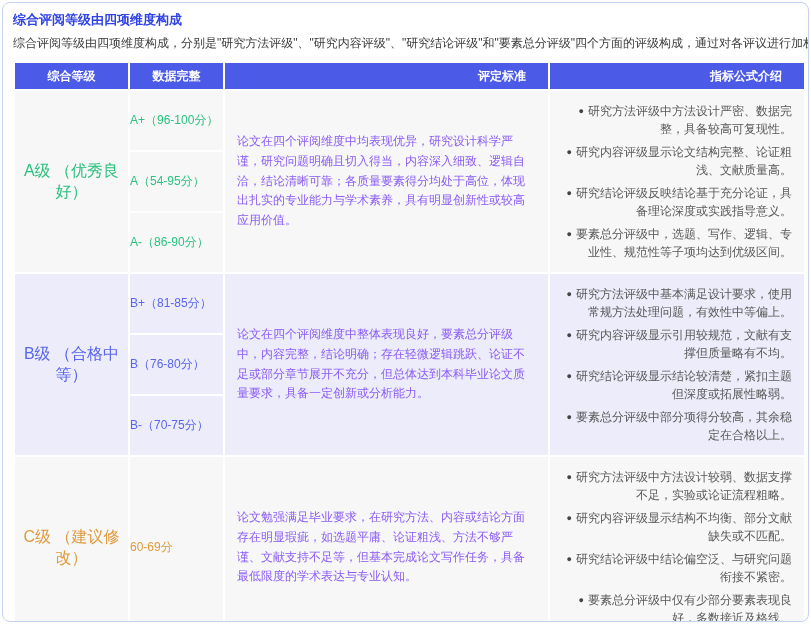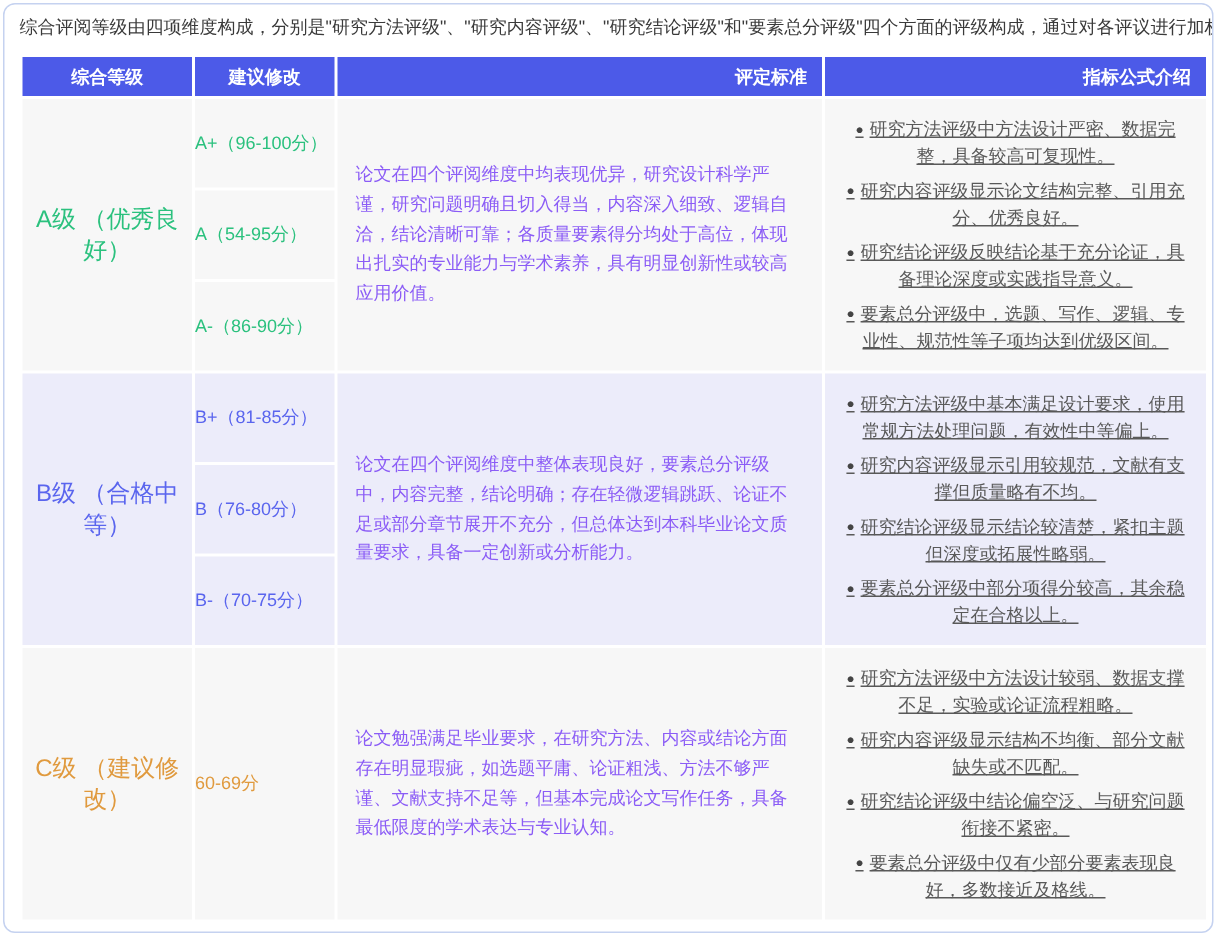--- a/index.html
+++ b/index.html
@@ -35,21 +35,21 @@
     width: 789px;
   }
   th, td { font-size: 12px; }
 
   th {
     background: #4c5ae8;
     color: #ffffff;
     font-weight: bold;
     height: 26px;
     text-align: center;
-    padding: 0 10px;
+    padding: 0 22px;
   }
   th.left { text-align: right; }
 
   td { vertical-align: middle; }
 
   .bg-light   { background: #f7f7f7; }
   .bg-lav     { background: #ececfa; }
 
   td.grade-cell { text-align: center; font-size: 16px; }
   td.score-cell { height: 45px; font-size: 12px; }
@@ -61,58 +61,58 @@
   td.criteria-cell {
     padding: 8px 12px;
     color: #8b5cf6;
     line-height: 1.65;
     text-align: left;
   }
   td.indicator-cell {
     padding: 6px 12px;
     color: #595959;
     line-height: 1.5;
-    text-align: center;
-    text-decoration: underline;
+    text-align: right;
   }
   .indicator-item { margin: 5px 0; }
   .indicator-item .dot { color: #444; margin-right: 4px; font-size: 9px; vertical-align: 1px; }
 
   tr.row-c td { height: 146px; }
 </style>
 </head>
 <body>
 
 <div class="panel">
+  <div class="page-title">综合评阅等级由四项维度构成</div>
   <div class="page-subtitle">综合评阅等级由四项维度构成，分别是"研究方法评级"、"研究内容评级"、"研究结论评级"和"要素总分评级"四个方面的评级构成，通过对各评议进行加权整合，最终确定其评级层次。</div>
 
   <table class="grade-table">
     <colgroup>
       <col style="width:113px">
         <col style="width:93px">
         <col style="width:323px">
         <col style="width:254px">
     </colgroup>
     <thead>
       <tr>
         <th>综合等级</th>
-        <th>建议修改</th>
+        <th>数据完整</th>
         <th class="left">评定标准</th>
         <th class="left">指标公式介绍</th>
       </tr>
     </thead>
     <tbody>
 
       <tr>
         <td rowspan="3" class="grade-cell bg-light c-a">A级 （优秀良好）</td>
         <td class="score-cell bg-light c-a">A+（96-100分）</td>
         <td rowspan="3" class="criteria-cell bg-light">论文在四个评阅维度中均表现优异，研究设计科学严谨，研究问题明确且切入得当，内容深入细致、逻辑自洽，结论清晰可靠；各质量要素得分均处于高位，体现出扎实的专业能力与学术素养，具有明显创新性或较高应用价值。</td>
         <td rowspan="3" class="indicator-cell bg-light">
           <p class="indicator-item"><span class="dot">●</span><span>研究方法评级中方法设计严密、数据完整，具备较高可复现性。</span></p>
-          <p class="indicator-item"><span class="dot">●</span><span>研究内容评级显示论文结构完整、引用充分、优秀良好。</span></p>
+          <p class="indicator-item"><span class="dot">●</span><span>研究内容评级显示论文结构完整、论证粗浅、文献质量高。</span></p>
           <p class="indicator-item"><span class="dot">●</span><span>研究结论评级反映结论基于充分论证，具备理论深度或实践指导意义。</span></p>
           <p class="indicator-item"><span class="dot">●</span><span>要素总分评级中，选题、写作、逻辑、专业性、规范性等子项均达到优级区间。</span></p>
         </td>
       </tr>
       <tr>
         <td class="score-cell bg-light c-a">A（54-95分）</td>
       </tr>
       <tr>
         <td class="score-cell bg-light c-a">A-（86-90分）</td>
       </tr>

